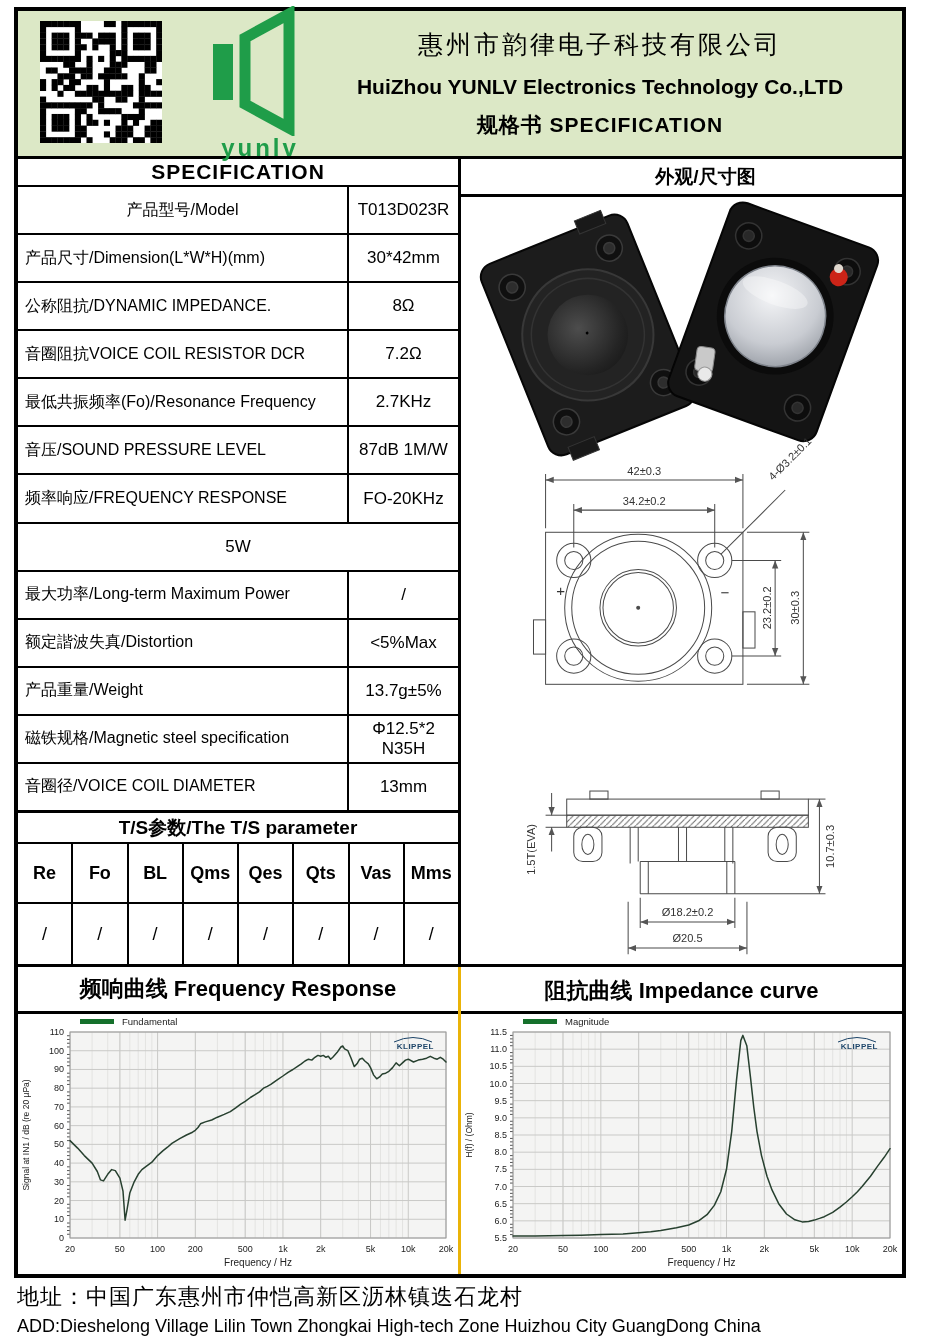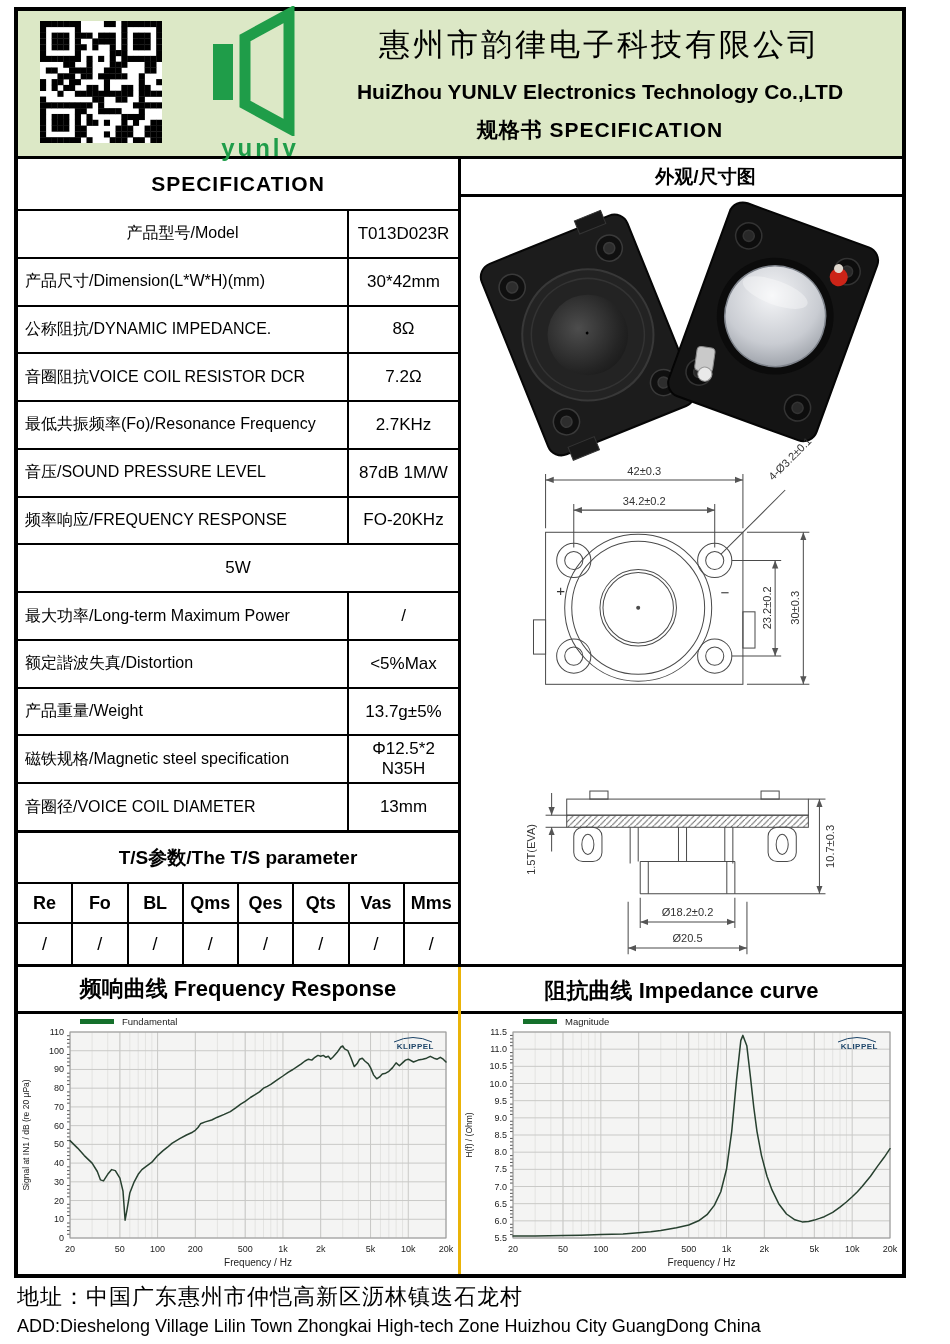--- a/index.html
+++ b/index.html
@@ -5,36 +5,36 @@
   html,body{margin:0;padding:0;background:#fff;}
   .canvas{position:relative;width:950px;height:1344px;background:#fff;overflow:hidden;
           font-family:"Liberation Sans","DejaVu Sans",sans-serif;color:#000;}
   *{box-sizing:border-box;}
   .doc{position:absolute;left:14px;top:7px;width:892px;height:1271px;border:4px solid #000;display:flex;flex-direction:column;}
   
   .header{height:148px;background:#dce8c6;border-bottom:3px solid #000;display:flex;align-items:center;flex:none;}
   .qr-wrap{margin:0 14px 0 22px;flex:none;}
   .logo{width:168px;flex:none;display:flex;flex-direction:column;align-items:center;}
   .titles{flex:1;display:flex;flex-direction:column;align-items:center;justify-content:center;padding-right:46px;}
-  .title-cn{font-size:31px;font-weight:500;letter-spacing:3px;font-family:Liberation Sans, sans-serif;}
+  .title-cn{font-size:25px;font-weight:500;letter-spacing:3px;font-family:Liberation Sans, sans-serif;}
   .title-en{font-size:21px;font-weight:600;margin-top:14px;}
   .title-spec{font-size:21px;font-weight:600;margin-top:12px;letter-spacing:1px;}
   
   .main{flex:none;height:808px;display:flex;border-bottom:3px solid #000;}
   .col-left{width:443px;flex:none;border-right:3px solid #000;display:flex;flex-direction:column;}
   .col-right{flex:1;display:flex;flex-direction:column;}
-  .spec-title{height:52px;flex:none;border-bottom:2px solid #000;display:flex;align-items:center;justify-content:center;font-weight:bold;font-size:21px;letter-spacing:1px;}
+  .spec-title{height:28px;flex:none;border-bottom:2px solid #000;display:flex;align-items:center;justify-content:center;font-weight:bold;font-size:21px;letter-spacing:1px;}
   #spec-rows{flex:1;display:flex;flex-direction:column;}
   .spec-row{flex:1;display:flex;border-bottom:2px solid #000;}
   .spec-row:last-child{border-bottom:none;}
   .cell-label{width:331px;flex:none;border-right:2px solid #000;display:flex;align-items:center;padding:0 7px;font-size:16px;}
   .spec-row:first-child .cell-label{justify-content:center;}
   .cell-value{flex:1;display:flex;align-items:center;justify-content:center;font-size:17px;text-align:center;}
-  .ts-title{height:54px;flex:none;border-top:3px solid #000;border-bottom:2px solid #000;display:flex;align-items:center;justify-content:center;font-weight:bold;font-size:19px;}
-  .ts-row{height:40px;flex:none;display:flex;}
+  .ts-title{height:34px;flex:none;border-top:3px solid #000;border-bottom:2px solid #000;display:flex;align-items:center;justify-content:center;font-weight:bold;font-size:19px;}
+  .ts-row{height:60px;flex:none;display:flex;}
   .ts-row.head{border-bottom:2px solid #000;}
   .ts-cell{flex:1;border-right:2px solid #000;display:flex;align-items:center;justify-content:center;font-size:18px;}
   .ts-row.head .ts-cell{font-weight:bold;}
   .ts-cell:last-child{border-right:none;}
   .panel-title{height:38px;flex:none;border-bottom:3px solid #000;display:flex;align-items:center;justify-content:center;font-weight:bold;font-size:19px;padding-left:48px;}
   .art{flex:1;position:relative;}
   .art svg{display:block;}
   
   .charts{flex:1;display:flex;min-height:0;}
   .chart-box{width:443px;flex:none;border-right:3px solid #eab308;display:flex;flex-direction:column;}

